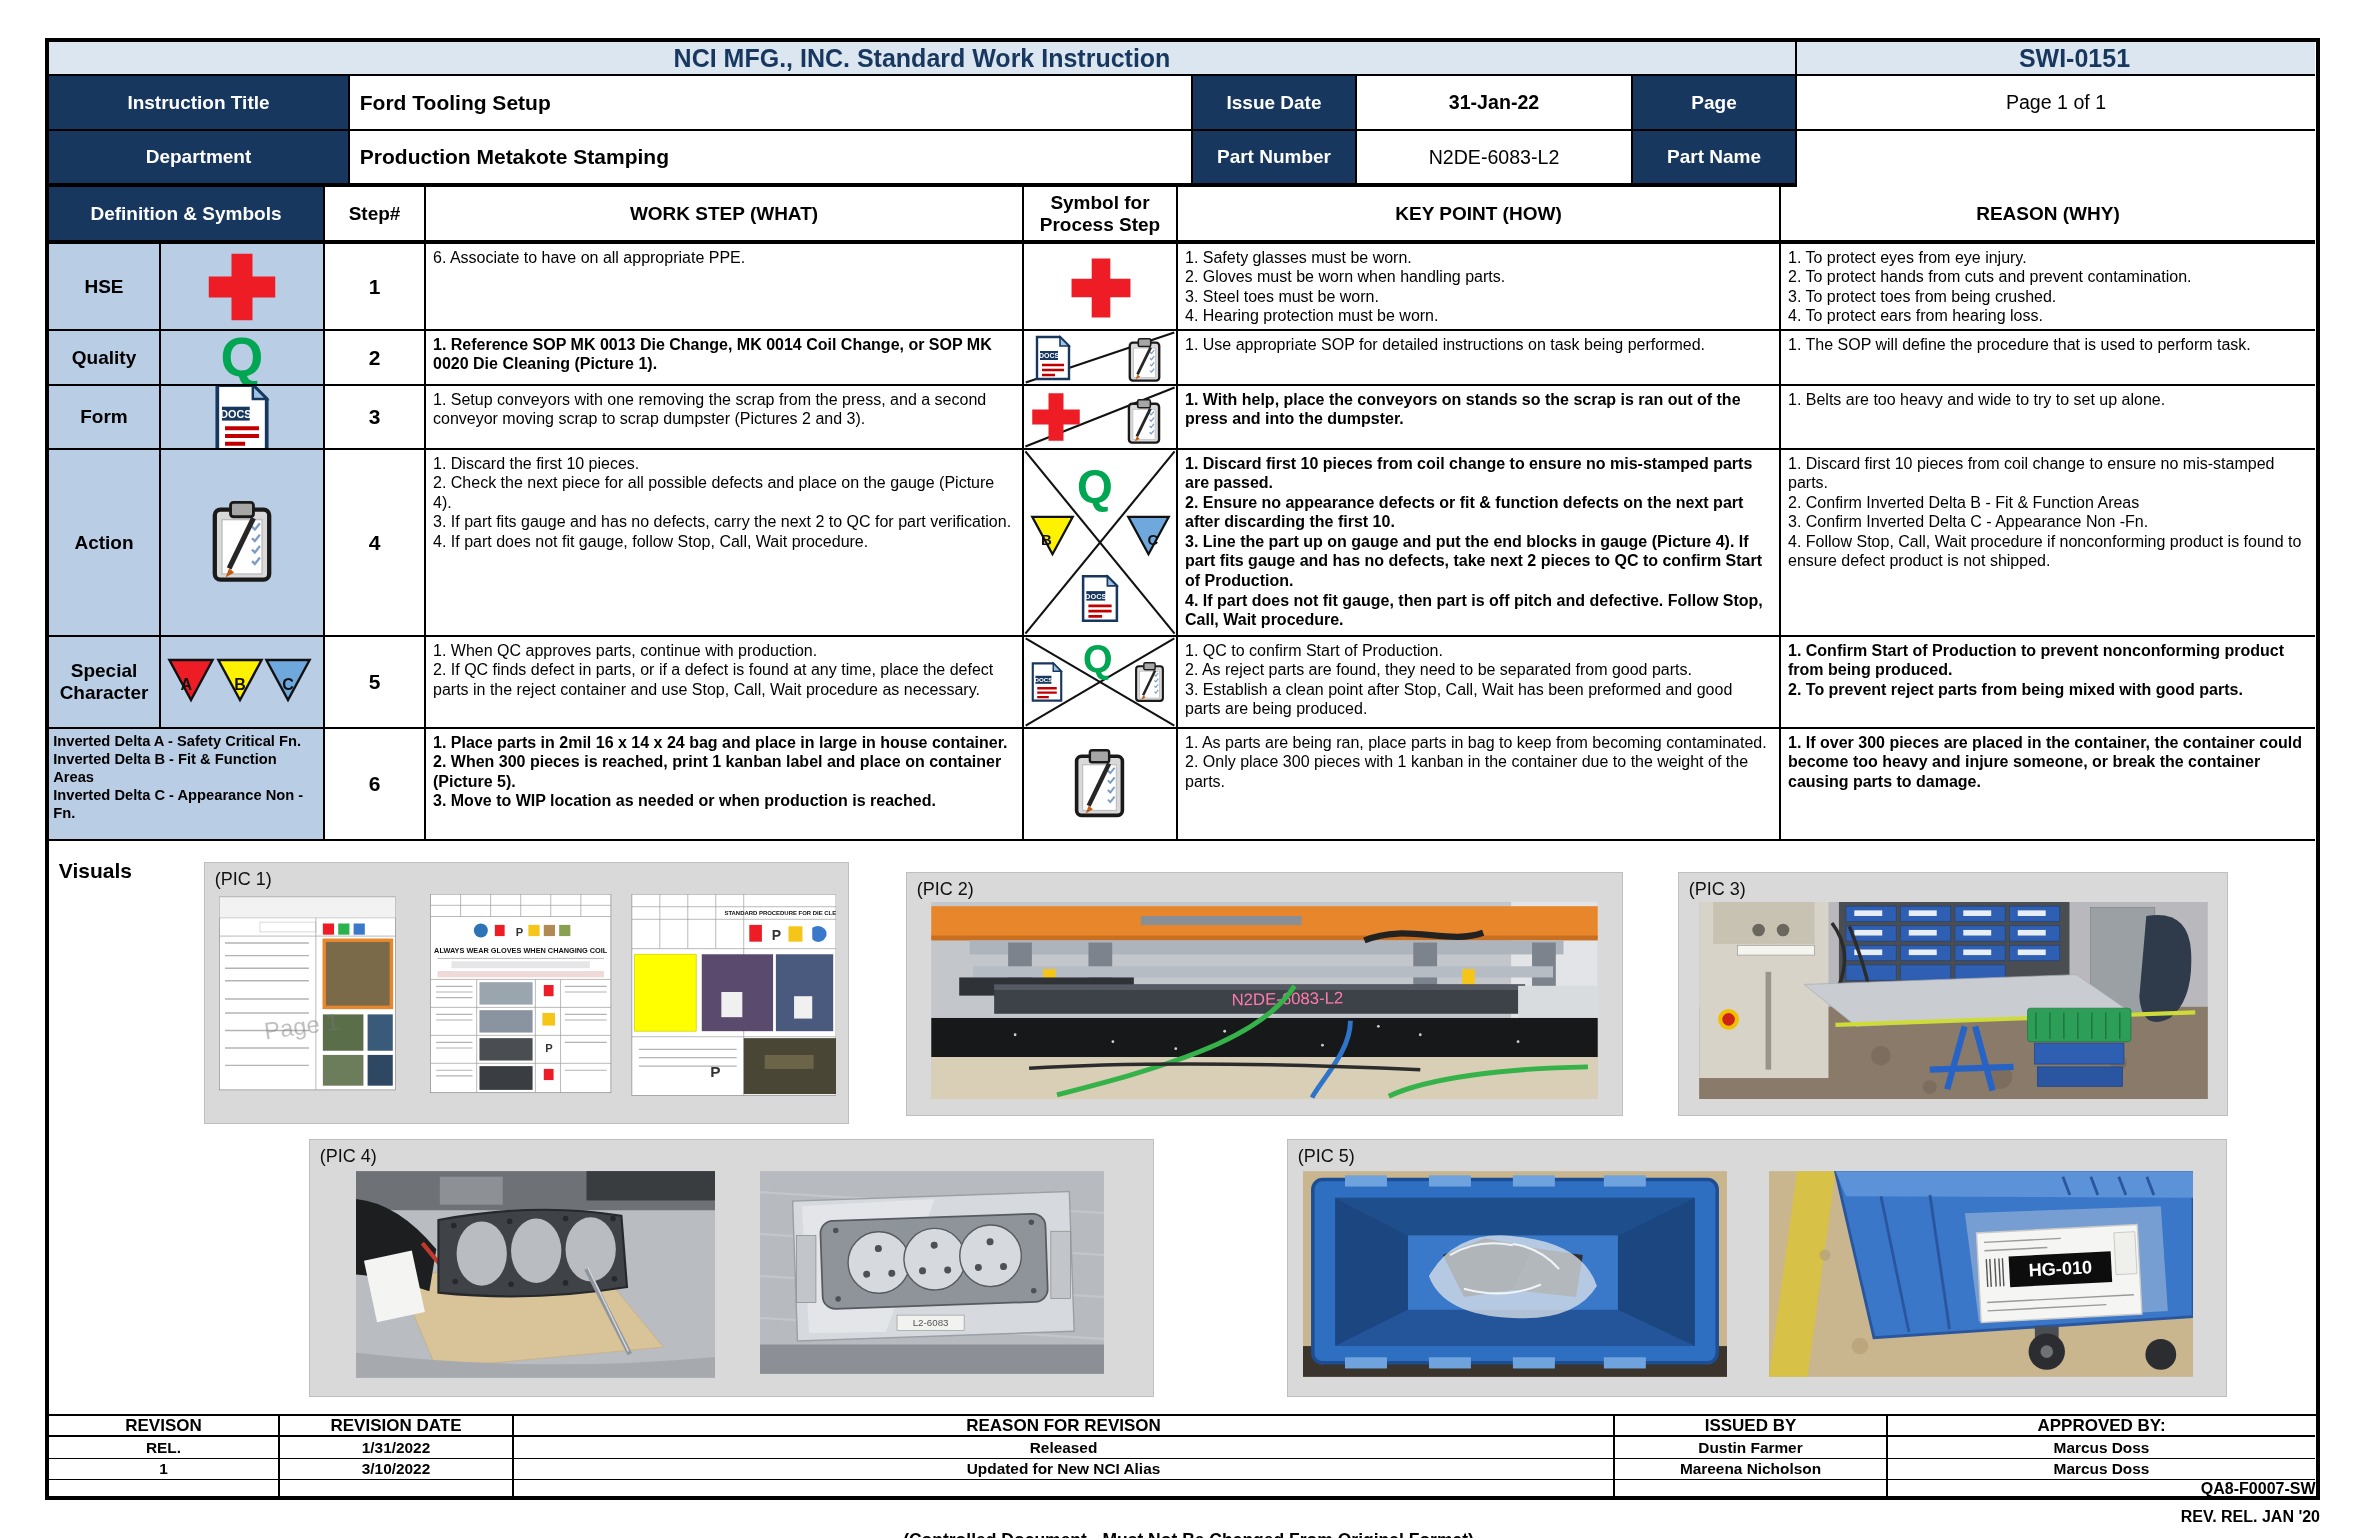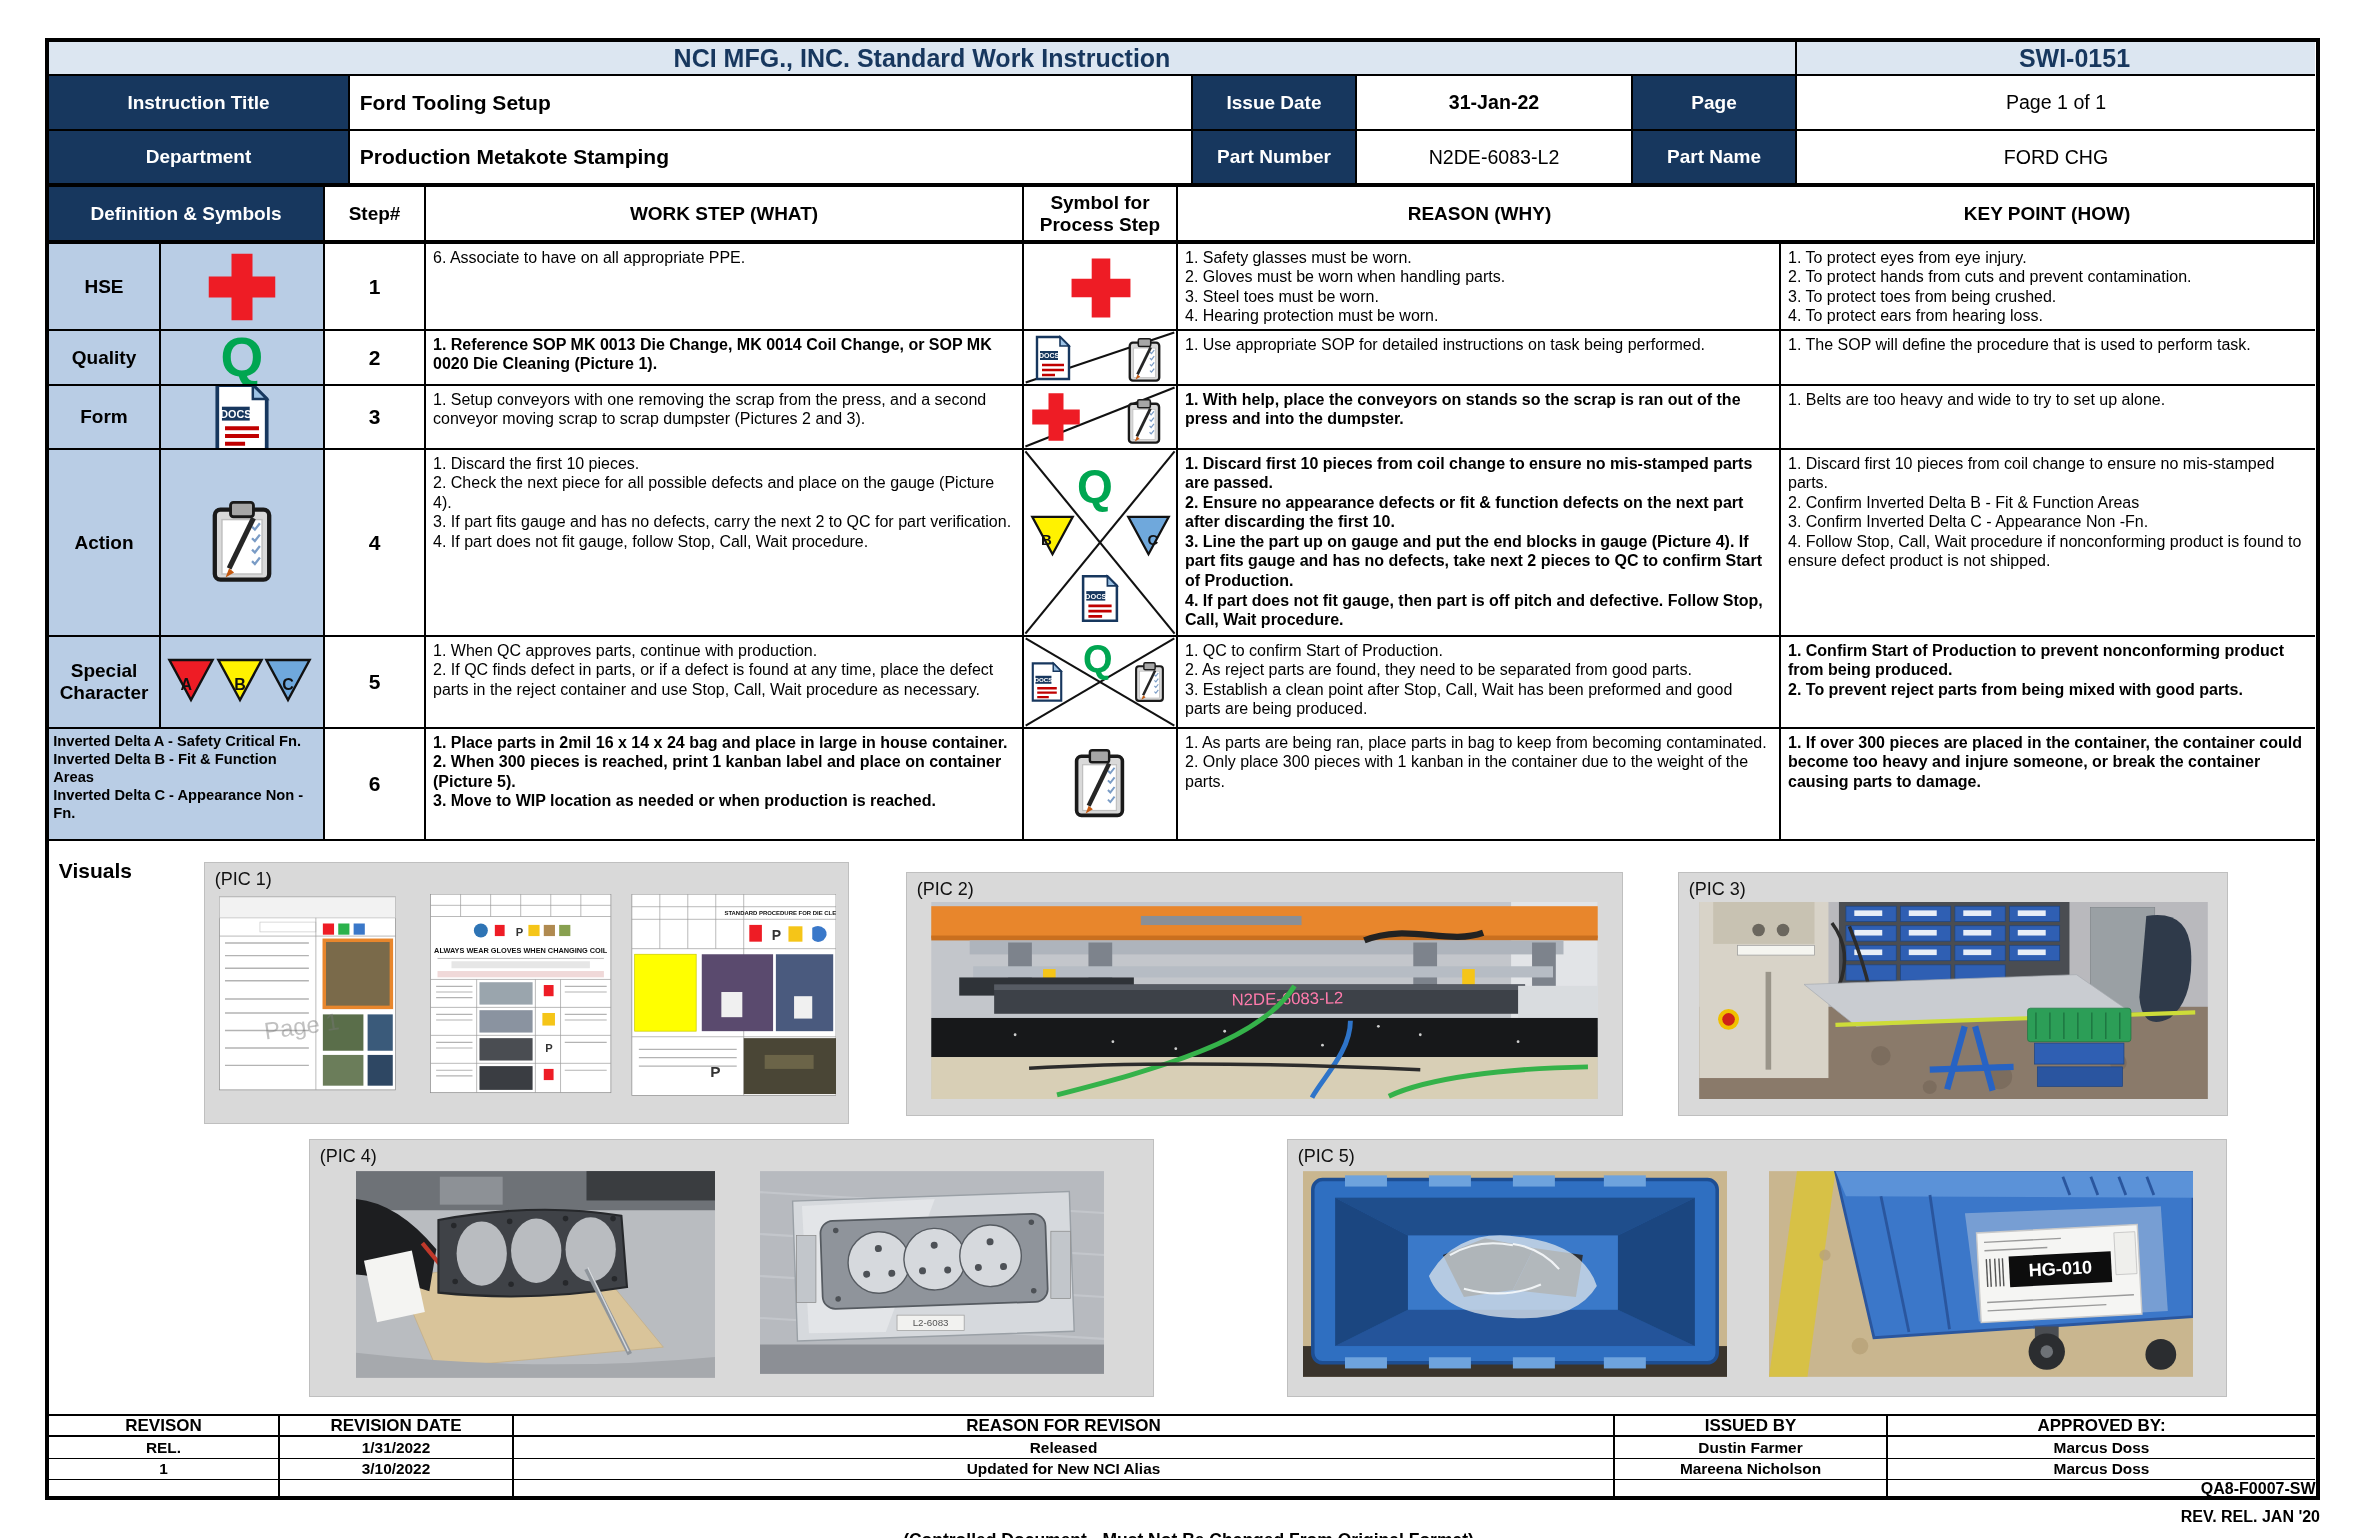--- a/index.html
+++ b/index.html
@@ -89,32 +89,31 @@
       <div class="navy hlabel">Issue Date</div>
       <div class="hvalue-center center bold">31-Jan-22</div>
       <div class="navy hlabel">Page</div>
       <div class="hvalue-center center lastcol">Page 1 of 1</div>
 
       <div class="navy hlabel bb-thick">Department</div>
       <div class="hvalue-left vcenter bb-thick">Production Metakote Stamping</div>
       <div class="navy hlabel bb-thick">Part Number</div>
       <div class="hvalue-center center bb-thick">N2DE-6083-L2</div>
       <div class="navy hlabel bb-thick">Part Name</div>
-      <div class="hvalue-center center lastcol bb-thick">FORD CHG</div>
     </div>
 
     <div class="grid mid-grid">
 
       <div class="navy colhdr span2 center bb-thick">Definition &amp; Symbols</div>
       <div class="colhdr center bb-thick">Step#</div>
       <div class="colhdr center bb-thick">WORK STEP (WHAT)</div>
       <div class="colhdr center bb-thick">Symbol for
 Process Step</div>
+      <div class="colhdr center bb-thick">KEY POINT (HOW)</div>
       <div class="colhdr center lastcol bb-thick">REASON (WHY)</div>
-      <div class="colhdr center bb-thick">KEY POINT (HOW)</div>
 
       <div class="defblue deflabel center">HSE</div>
       <div class="defblue center">
         <svg width="70" height="70" viewBox="0 0 40 40">
             <use href="#ic-cross"></use>
           </svg>
       </div>
       <div class="stepnum center">1</div>
       <div class="body-text">6. Associate to have on all appropriate PPE.</div>
       <div class="symcell">

